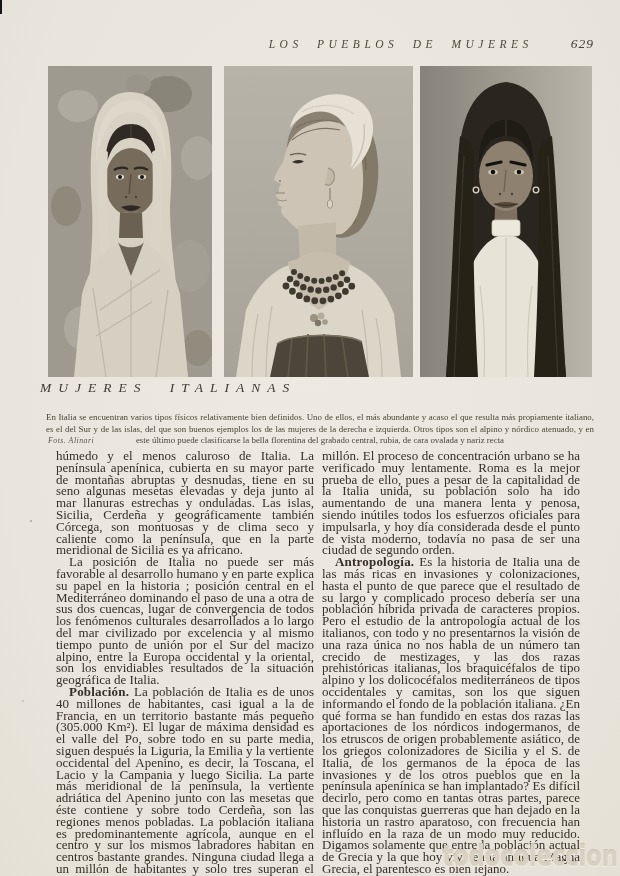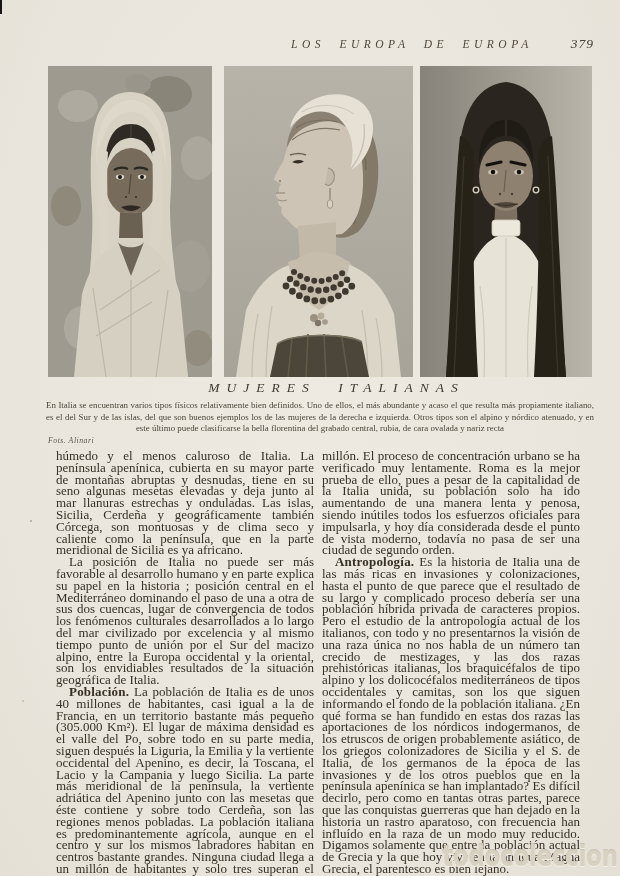--- a/index.html
+++ b/index.html
@@ -20,25 +20,25 @@
 
   
   .photo{position:absolute;top:66px;height:311px;overflow:hidden;background:#a7a297;}
   .photo svg{display:block;width:100%;height:100%;}
   #photo1{left:48px;width:164px;}
   #photo2{left:224px;width:189px;}
   #photo3{left:420px;width:172px;}
 
   
   .caption-title{
-    position:absolute;top:380px;left:64px;width:545px;text-align:center;
+    position:absolute;top:380px;left:40px;width:545px;
     font-style:italic;font-size:13.5px;letter-spacing:7px;word-spacing:12px;color:#3f3a31;
   }
   .caption-text{
-    position:absolute;top:400px;left:46px;width:548px;
+    position:absolute;top:412px;left:46px;width:548px;
     font-size:8.9px;line-height:11.6px;color:#4a443a;
     text-align:justify;text-align-last:center;
   }
   .caption-credit{
     position:absolute;top:436px;left:48px;width:545px;text-align:left;
     font-style:italic;font-size:7.8px;color:#5b554a;letter-spacing:0.5px;
   }
 
   
   .col{
@@ -62,22 +62,22 @@
   }
 </style>
 </head>
 <body>
 
 <div class="scan-tick"></div>
 <div class="speck" style="left:30px;top:520px;"></div>
 <div class="speck" style="left:22px;top:700px;opacity:.6;"></div>
 
 <div class="header">
-  <span class="header-title">LOS EUROPA DE EUROPA</span>
-  <span class="header-page">379</span>
+  <span class="header-title">LOS PUEBLOS DE MUJERES</span>
+  <span class="header-page">629</span>
 </div>
 
 <div class="photo" id="photo1">
 <svg viewBox="0 0 164 311" preserveAspectRatio="none">
   <rect width="164" height="311" fill="#9f9a8f"></rect>
   <g opacity="0.8">
     <ellipse cx="30" cy="40" rx="20" ry="16" fill="#b4afa4"></ellipse>
     <ellipse cx="120" cy="28" rx="24" ry="18" fill="#868174"></ellipse>
     <ellipse cx="150" cy="92" rx="17" ry="22" fill="#b0aba0"></ellipse>
     <ellipse cx="18" cy="140" rx="15" ry="20" fill="#8c8678"></ellipse>

